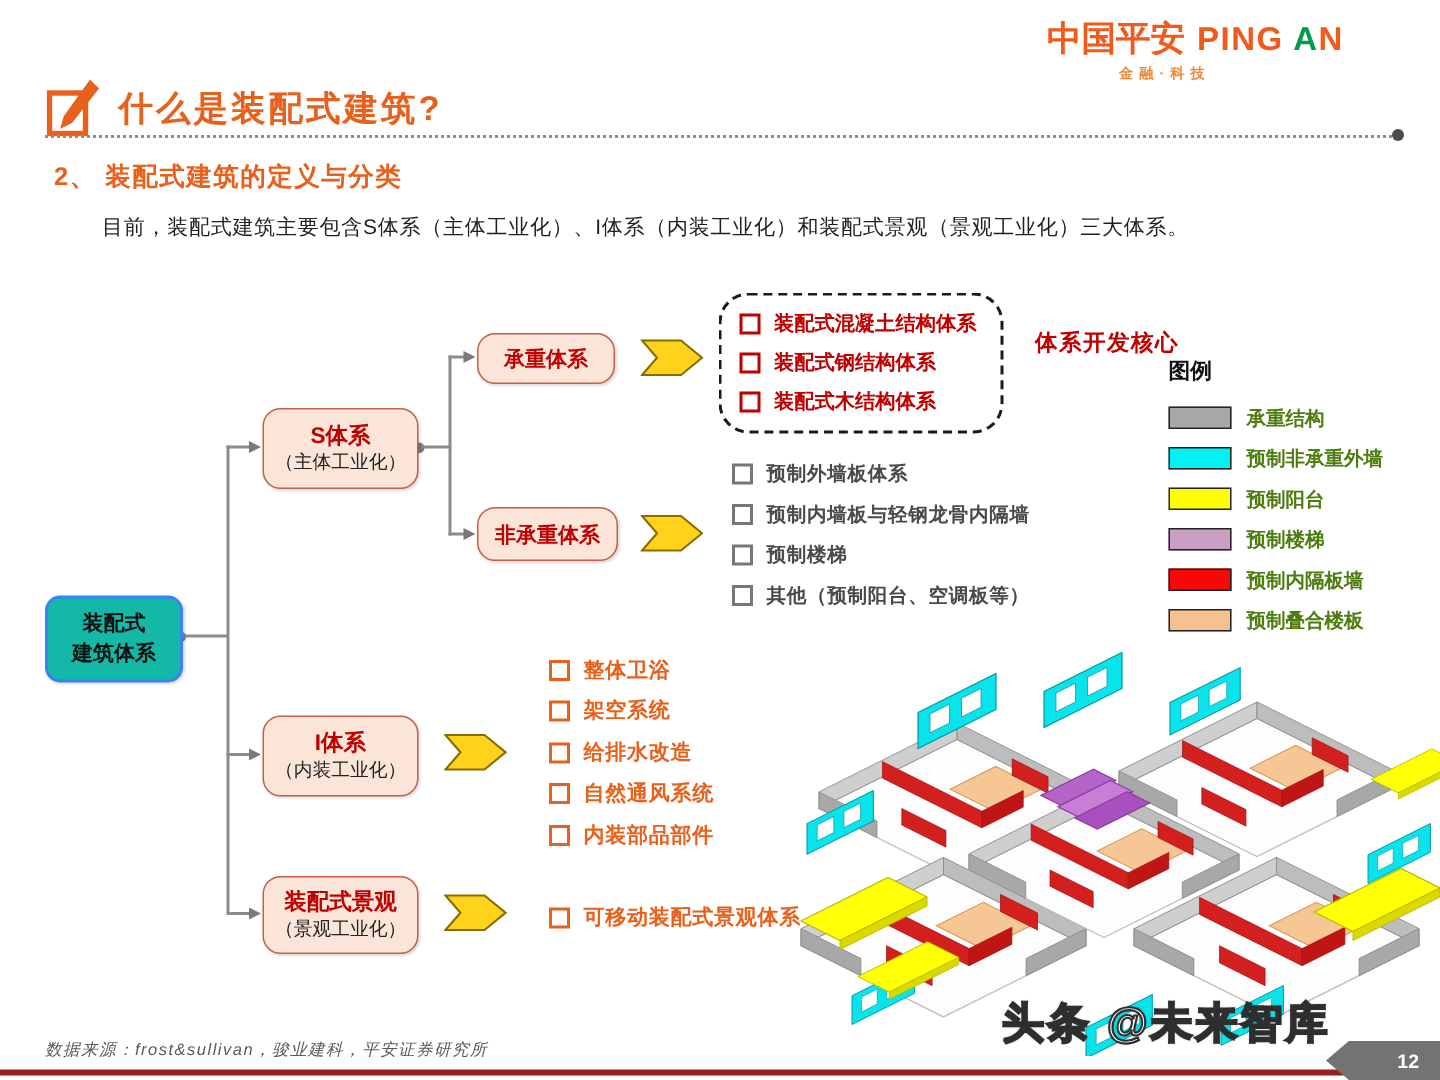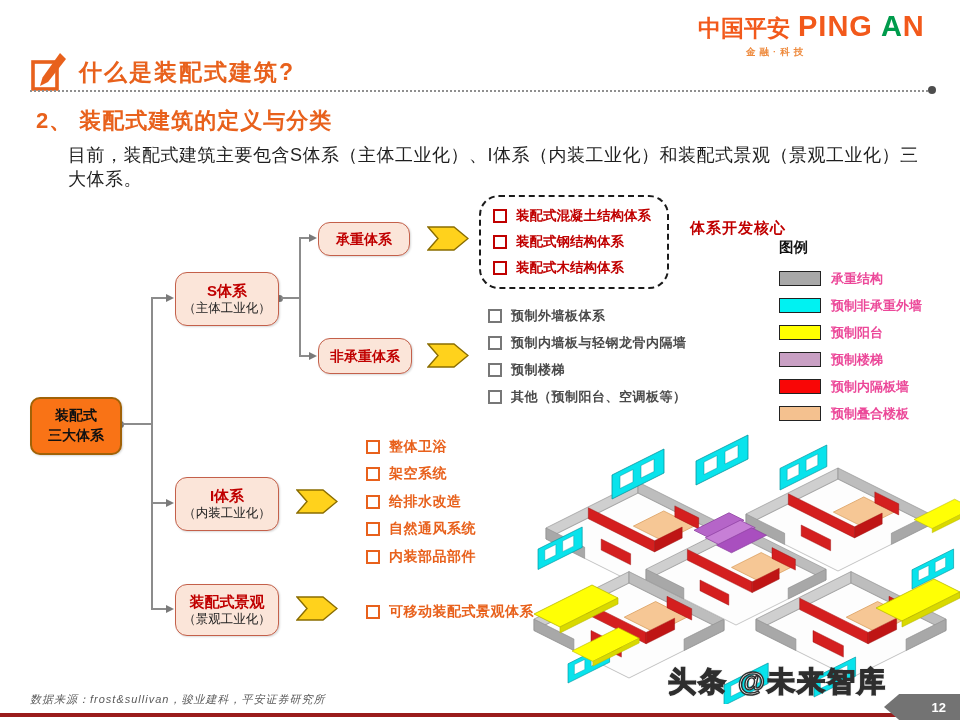--- a/index.html
+++ b/index.html
@@ -2,40 +2,40 @@
 <html><head>
 <meta charset="utf-8">
 <style>
   html,body{margin:0;padding:0;background:#fff;}
   .slide{position:relative;width:960px;height:720px;background:#ffffff;overflow:hidden;
          font-family:"Liberation Sans","DejaVu Sans",sans-serif;}
 
   
   .logo{position:absolute;top:10px;left:698px;width:240px;}
   .logo-line1{font-weight:900;font-size:23px;color:#F2591B;letter-spacing:0px;white-space:nowrap;}
-  .logo-en{margin-left:8px;font-size:29px;letter-spacing:1px;}
+  .logo-en{margin-left:8px;font-size:22px;letter-spacing:1px;}
   .logo-a{color:#009B4C;}
   .logo-tag{margin-top:2px;margin-left:48px;font-size:9.5px;color:#EE8A3D;letter-spacing:4px;font-weight:bold;}
 
   
   .title-row{position:absolute;left:31px;top:52px;display:flex;align-items:center;}
   .title-icon{width:36px;height:40px;margin-right:12px;}
   .page-title{font-size:23px;font-weight:bold;color:#E8611C;letter-spacing:2px;text-align:center;}
   .dotted-line{position:absolute;left:30px;top:90px;width:898px;border-top:2px dotted #8f8f8f;}
   .dot-end{position:absolute;left:928px;top:86px;width:8px;height:8px;border-radius:50%;background:#4d4d4d;}
 
-  .section-heading{position:absolute;left:36px;top:106px;font-size:22px;font-weight:bold;color:#E8611C;letter-spacing:1px;}
-  .body-text{position:absolute;left:68px;top:143px;width:860px;font-size:18px;color:#1f1f1f;letter-spacing:0.5px;}
+  .section-heading{position:absolute;left:36px;top:106px;font-size:17px;font-weight:bold;color:#E8611C;letter-spacing:1px;}
+  .body-text{position:absolute;left:68px;top:143px;width:860px;font-size:14px;color:#1f1f1f;letter-spacing:0.5px;}
 
   
   .node{position:absolute;display:flex;flex-direction:column;align-items:center;justify-content:center;
         background:#FBE5D9;border:1.6px solid #C4604A;border-radius:12px;box-shadow:1px 1px 2px rgba(0,0,0,0.15);}
   .node .t{color:#C00000;font-weight:bold;font-size:15px;line-height:1.2;}
   .node .s{color:#222;font-size:12.5px;line-height:1.3;}
-  .node-root{left:30px;top:397px;width:88px;height:54px;background:#f97316;border:2px solid #a16207;border-radius:10px;}
+  .node-root{left:30px;top:397px;width:88px;height:54px;background:#14b8a6;border:2px solid #3b82f6;border-radius:10px;}
   .node-root .r{color:#111;font-weight:bold;font-size:14px;line-height:1.4;}
   .node-s{left:175px;top:272px;width:102px;height:52px;}
   .node-lb{left:318px;top:222px;width:90px;height:32px;}
   .node-nlb{left:318px;top:338px;width:92px;height:34px;}
   .node-lb .t,.node-nlb .t{font-size:14px;}
   .node-i{left:175px;top:477px;width:102px;height:52px;}
   .node-land{left:175px;top:584px;width:102px;height:50px;}
 
   
   .cline{position:absolute;background:#8c8c8c;}
@@ -61,21 +61,21 @@
   .orange-list{position:absolute;left:366px;top:433px;width:220px;}
   .orange-row{height:27.5px;font-size:14px;font-weight:bold;color:#E8611C;letter-spacing:0.5px;}
   .orange-row .bullet{border:2.4px solid #E8611C;}
   .land-item{position:absolute;left:366px;top:598px;width:230px;}
 
   
   .legend{position:absolute;left:779px;top:238px;width:180px;}
   .legend-title{font-size:14.5px;font-weight:bold;color:#111;margin-bottom:8px;}
   .legend-row{display:flex;align-items:center;height:27px;}
   .swatch{width:40px;height:13px;border:1.4px solid #222;margin-right:10px;flex:0 0 auto;}
-  .legend-label{font-size:13px;font-weight:bold;color:#ec4899;}
+  .legend-label{font-size:13px;font-weight:bold;color:#4d7c0f;}
 
   
   .model-wrap{position:absolute;left:528px;top:430px;width:432px;height:274px;}
 
   
   .source-note{position:absolute;left:30px;top:692px;font-size:11px;font-style:italic;color:#595959;letter-spacing:1px;}
   .watermark{position:absolute;left:668px;top:663px;font-size:28px;font-weight:900;color:#ffffff;letter-spacing:2px;
              -webkit-text-stroke:1.4px #2e2e2e;text-shadow:0 0 2px rgba(0,0,0,0.4);white-space:nowrap;}
   .bottom-bar{position:absolute;left:0;top:713px;width:960px;height:4px;background:#9A1C1C;}
   .page-flag{position:absolute;left:884px;top:694px;width:76px;height:26px;background:#737373;
@@ -118,21 +118,21 @@
   <div class="cdot" style="left:276px;top:294.5px;"></div>
   <div class="cline" style="left:281px;top:297px;width:19px;height:2px;"></div>
   <div class="cline" style="left:299px;top:237px;width:2px;height:120px;"></div>
   <div class="cline" style="left:299px;top:237px;width:11px;height:2px;"></div>
   <div class="arrow-r" style="left:309px;top:233.5px;"></div>
   <div class="cline" style="left:299px;top:355px;width:11px;height:2px;"></div>
   <div class="arrow-r" style="left:309px;top:351.5px;"></div>
 
   <div class="node node-root">
     <span class="r">装配式</span>
-    <span class="r">三大体系</span>
+    <span class="r">建筑体系</span>
   </div>
   <div class="node node-s">
     <span class="t">S体系</span>
     <span class="s">（主体工业化）</span>
   </div>
   <div class="node node-lb">
     <span class="t">承重体系</span>
   </div>
   <div class="node node-nlb">
     <span class="t">非承重体系</span>

